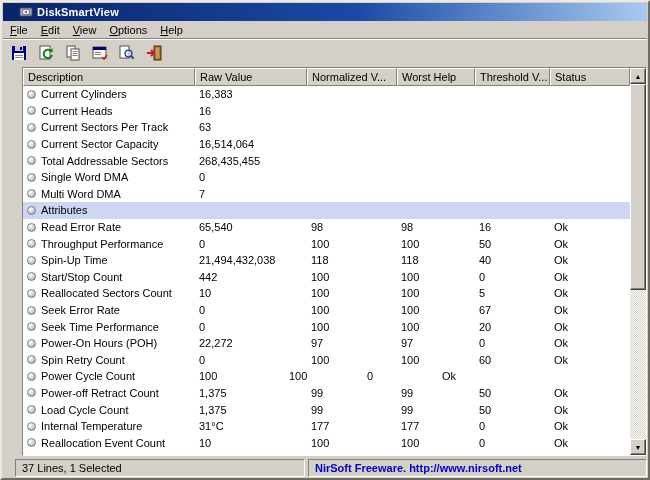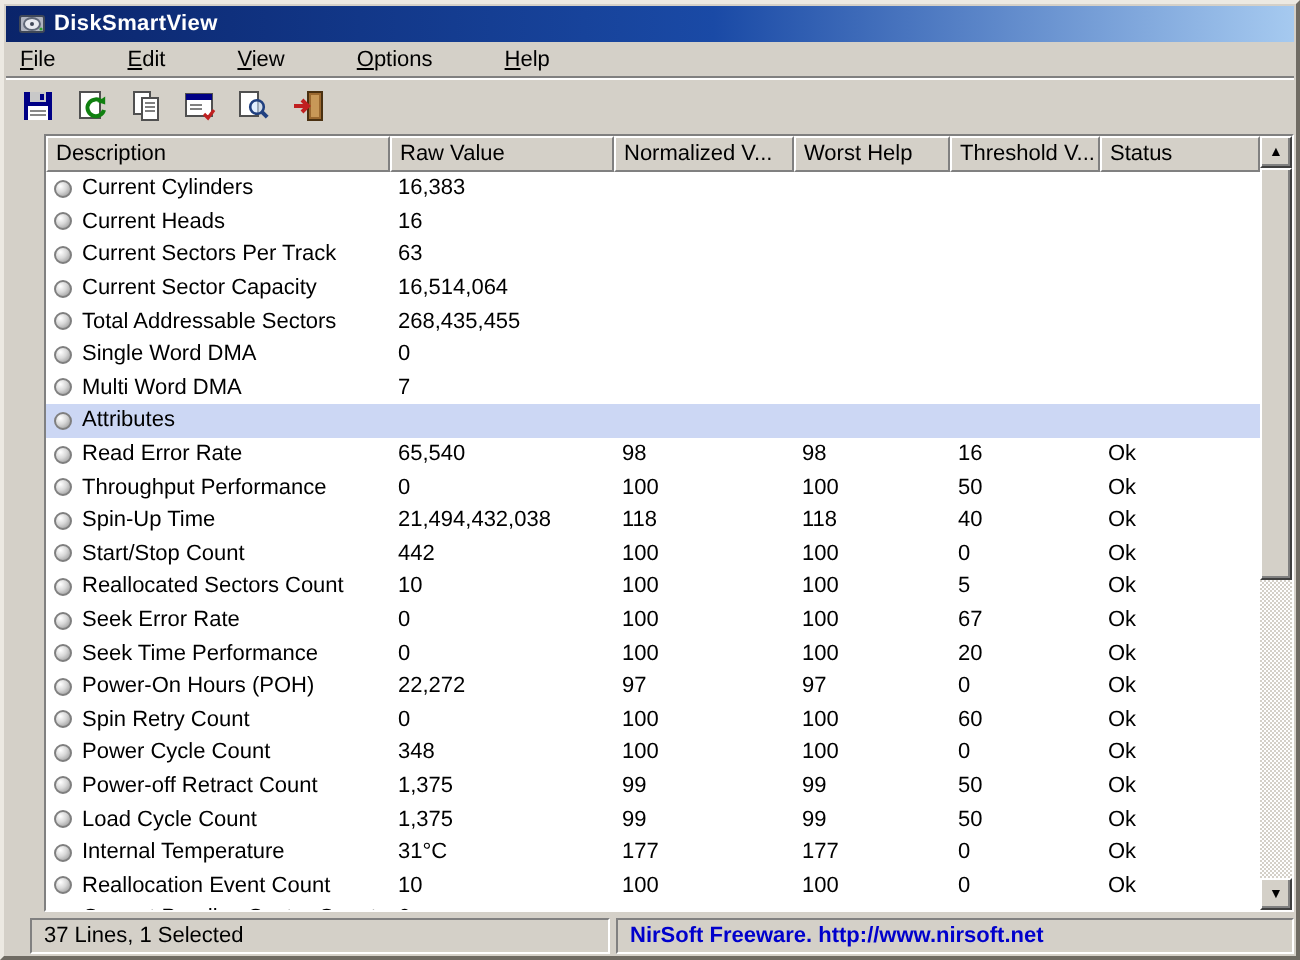--- a/index.html
+++ b/index.html
@@ -10,27 +10,27 @@
     width:650px; height:480px; background:#d4d0c8;
     border-top:2px solid #ece9e2; border-left:2px solid #ece9e2;
     border-right:2px solid #6f6b63; border-bottom:2px solid #6f6b63;
     padding:1px; display:flex; flex-direction:column; overflow:hidden;
   }
 
   
   .titlebar{
     height:18px; flex:none; display:flex; align-items:center; gap:4px;
     background:linear-gradient(to right,#0a246a 0%,#1a4aa6 55%,#a6caf0 100%);
-    padding:0 6px; color:#fff;
+    padding:0 16px; color:#fff;
   }
   .titlebar .title{ font-weight:bold; font-size:11px; letter-spacing:0.2px; }
   .app-icon{ width:14px; height:14px; flex:none; display:block; }
 
   
-  .menubar{ height:18px; flex:none; display:flex; align-items:center; padding-left:1px; background:#d4d0c8;gap:23px; }
+  .menubar{ height:18px; flex:none; display:flex; align-items:center; padding-left:1px; background:#d4d0c8; }
   .menu-item{ display:inline-block; padding:2px 7px 2px 6px; color:#000; cursor:default; }
   .menu-item::first-letter{ text-decoration:underline; }
 
   
   .toolbar{
     height:27px; flex:none; display:flex; align-items:center; gap:2px;
     padding:2px 3px; background:#d4d0c8;
     border-top:1px solid #fff; box-shadow:0 -1px 0 #808080;
   }
   .tool-btn{
@@ -372,21 +372,20 @@
             <div class="cell col-normalized">100</div>
             <div class="cell col-worst">100</div>
             <div class="cell col-threshold">60</div>
             <div class="cell col-status">Ok</div>
           </div>
           <div class="row">
             <div class="cell col-description">
               <span class="prop-icon"></span>
               <span>Power Cycle Count</span>
             </div>
-            <div class="cell col-raw">348</div>
             <div class="cell col-normalized">100</div>
             <div class="cell col-worst">100</div>
             <div class="cell col-threshold">0</div>
             <div class="cell col-status">Ok</div>
           </div>
           <div class="row">
             <div class="cell col-description">
               <span class="prop-icon"></span>
               <span>Power-off Retract Count</span>
             </div>

